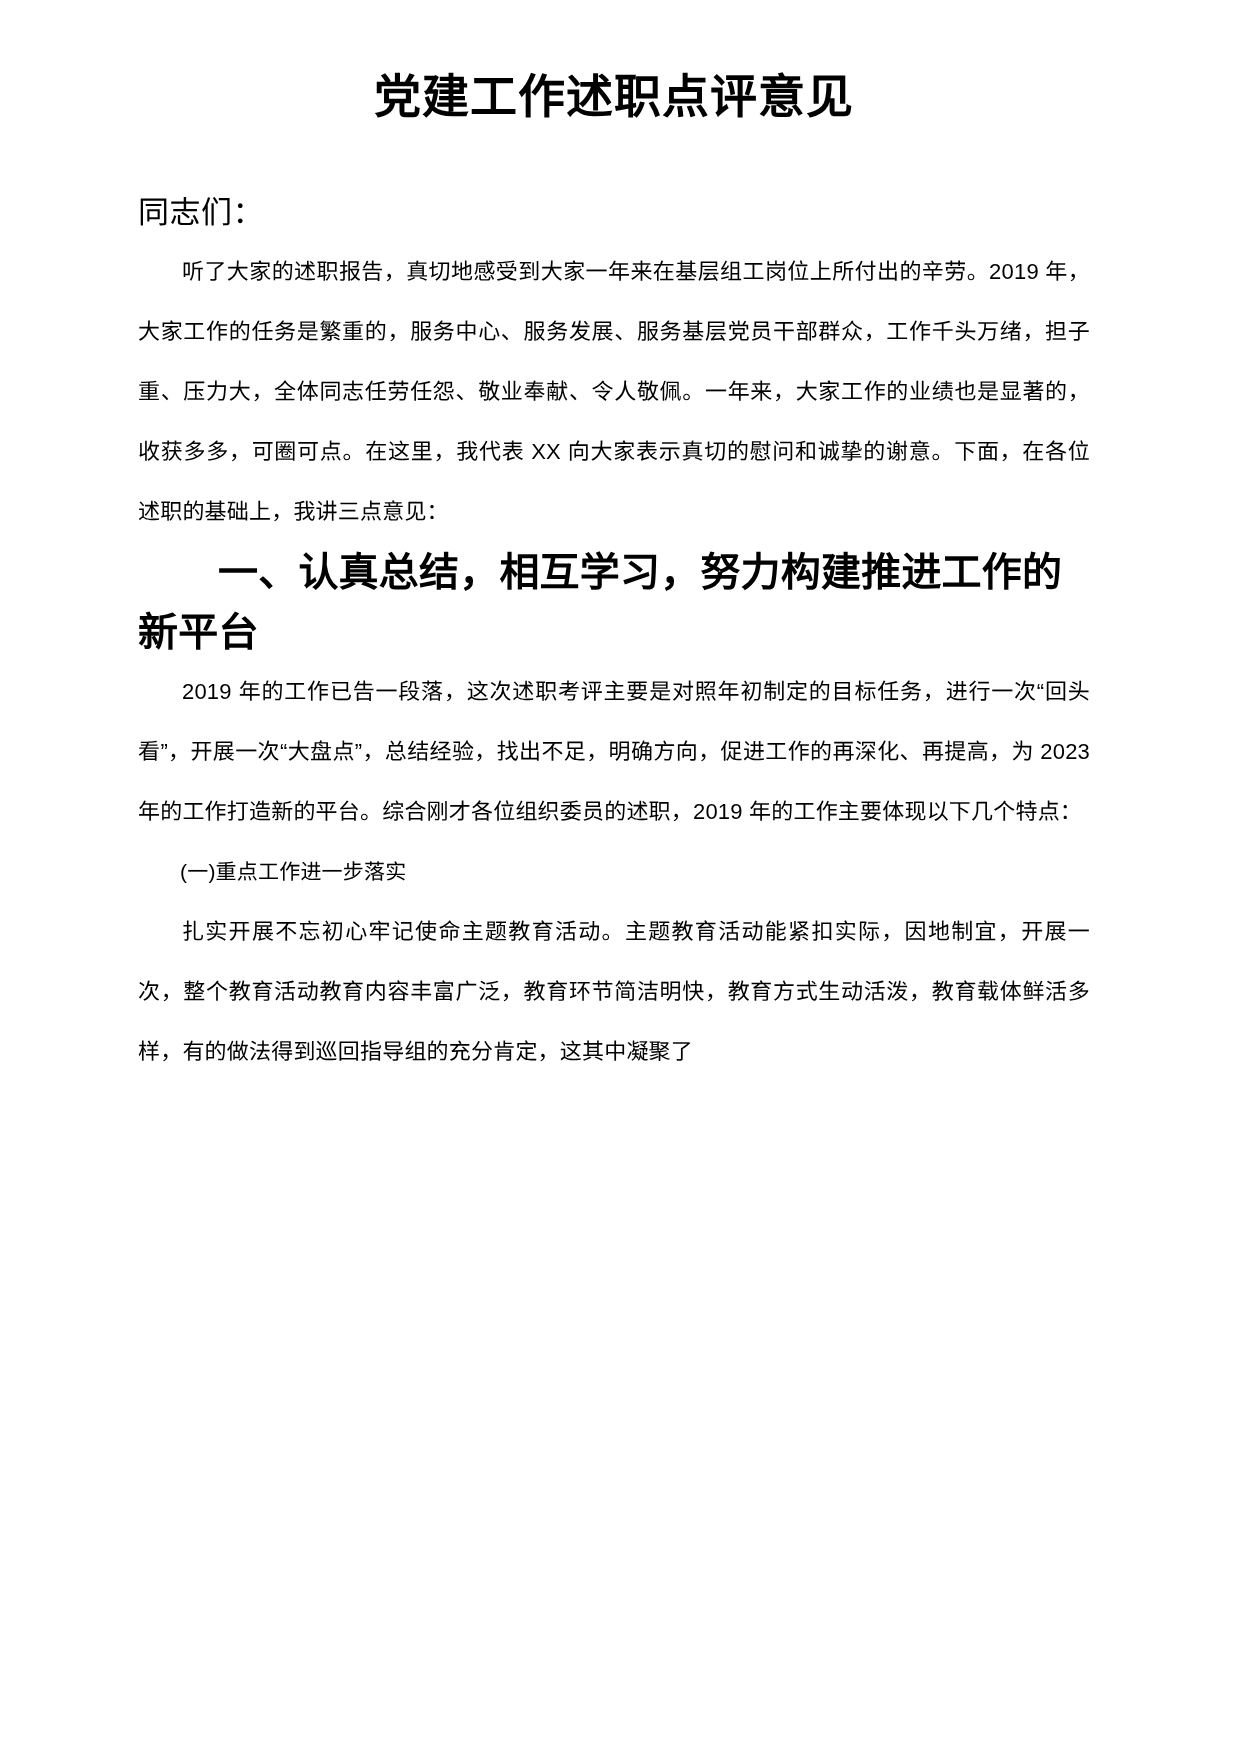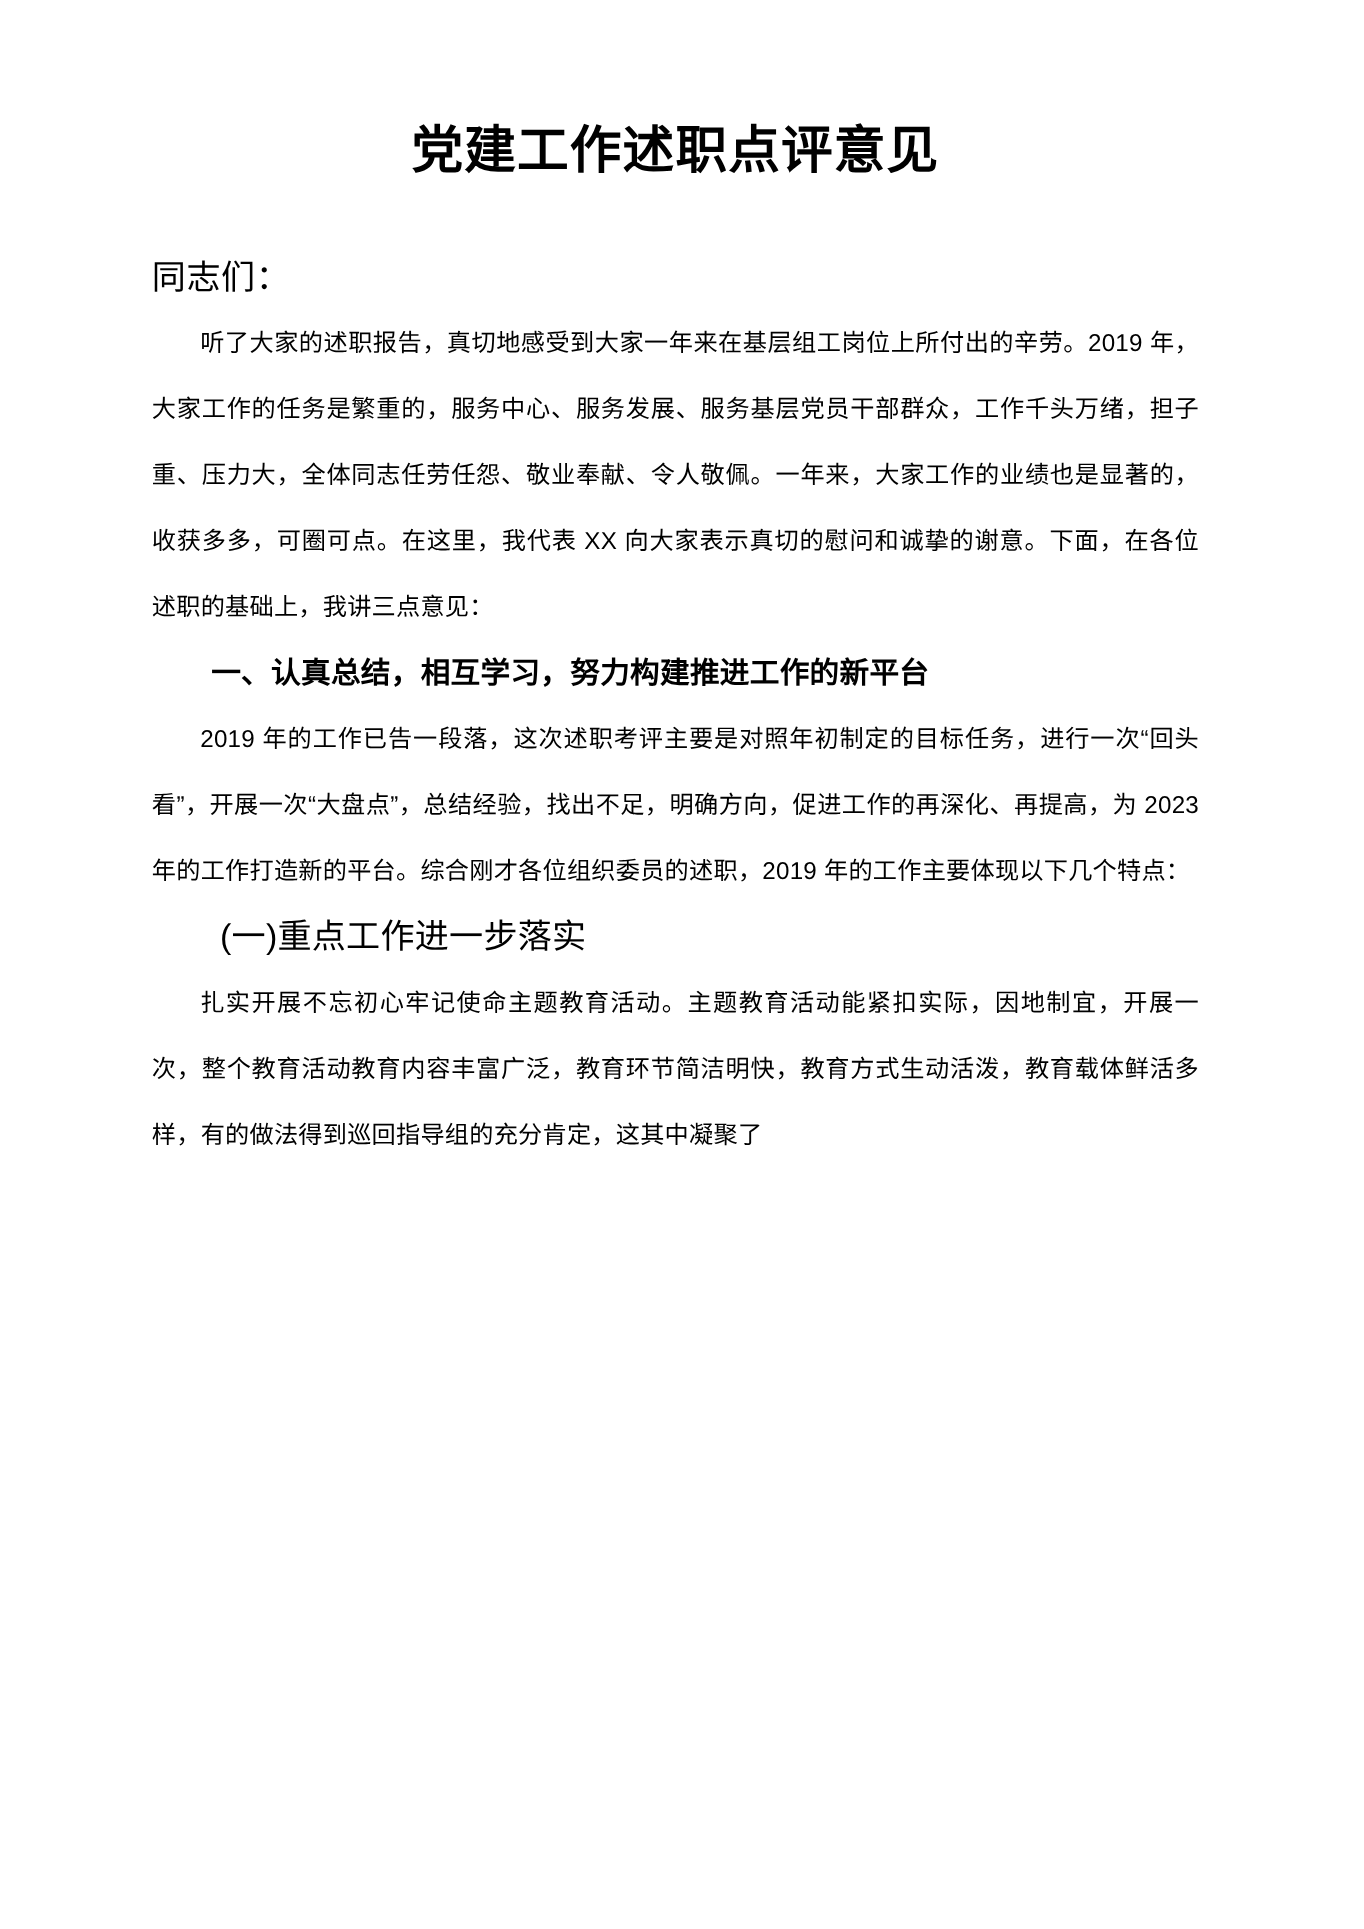--- a/index.html
+++ b/index.html
@@ -27,21 +27,21 @@
     top: 0;
     width: 952px;
   }
   .doc-title {
     font-size: 47px;
     font-weight: bold;
     line-height: 1.25;
     text-align: center;
     letter-spacing: 1px;
     margin: 0;
-    padding-top: 108px;
+    padding-top: 68px;
     padding-bottom: 0;
     white-space: nowrap;
   }
   .salutation {
     font-size: 31px;
     line-height: 1.0;
     margin: 0;
     padding-top: 70px;
     letter-spacing: 0.5px;
   }
@@ -54,29 +54,29 @@
     letter-spacing: 0.2px;
     word-break: break-all;
   }
   .para.indent {
     text-indent: 2em;
   }
   .para.first {
     padding-top: 14px;
   }
   .heading-1 {
-    font-size: 27px;
+    font-size: 40px;
     font-weight: bold;
     line-height: 60px;
     margin: 0;
     text-indent: 2em;
     letter-spacing: 0.2px;
   }
   .heading-2 {
-    font-size: 31px;
+    font-size: 21px;
     line-height: 60px;
     margin: 0;
     text-indent: 2em;
     letter-spacing: 0.2px;
   }
   .clip-last {
     overflow: hidden;
   }
 </style>
 </head>

